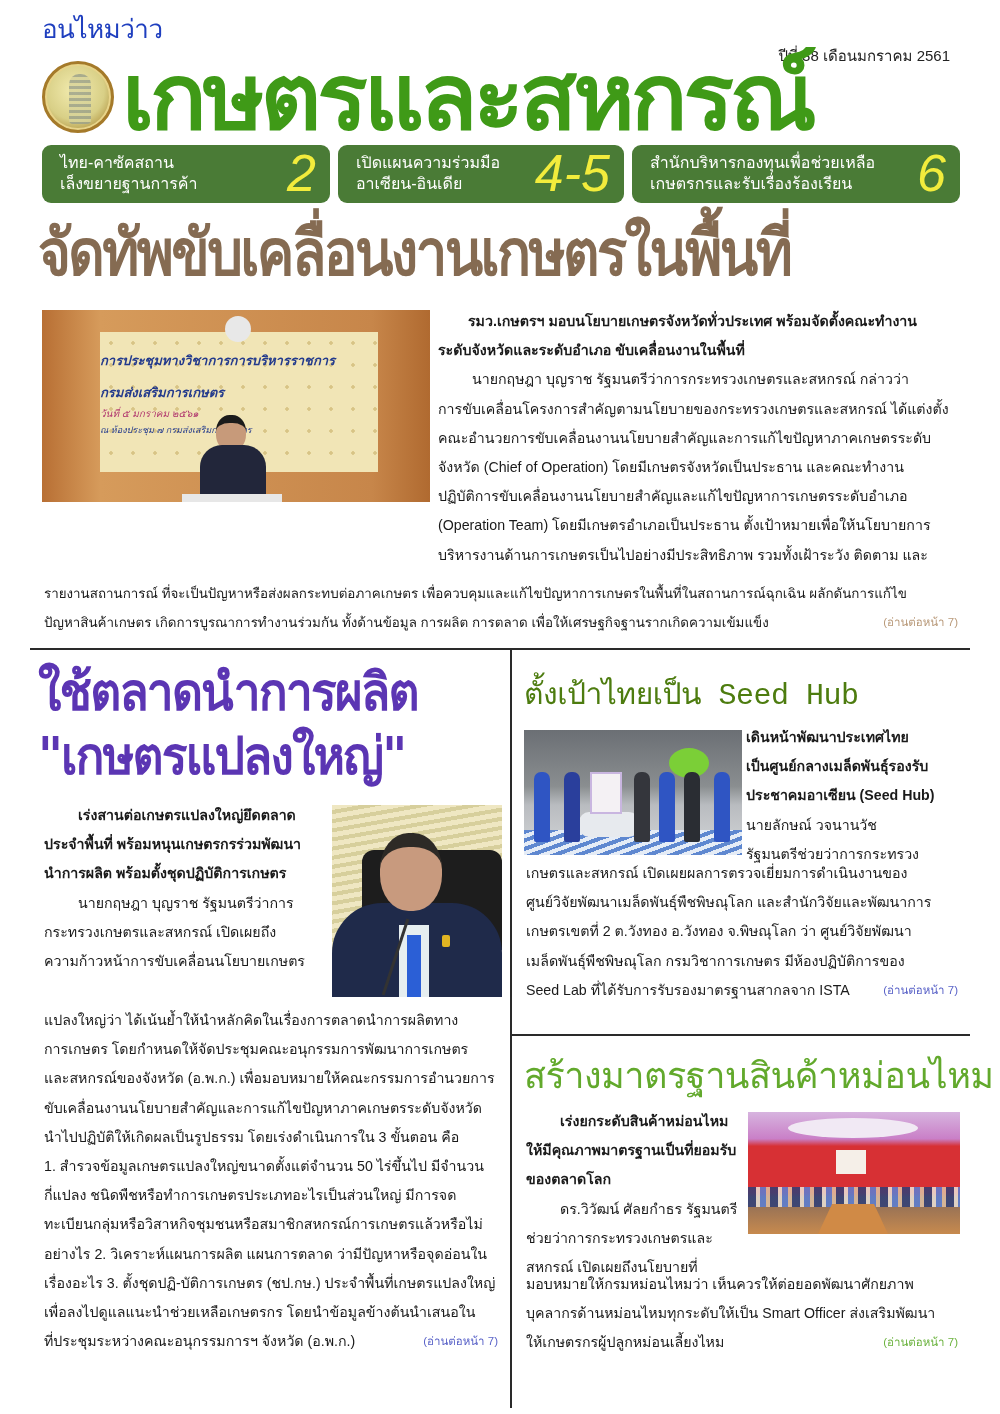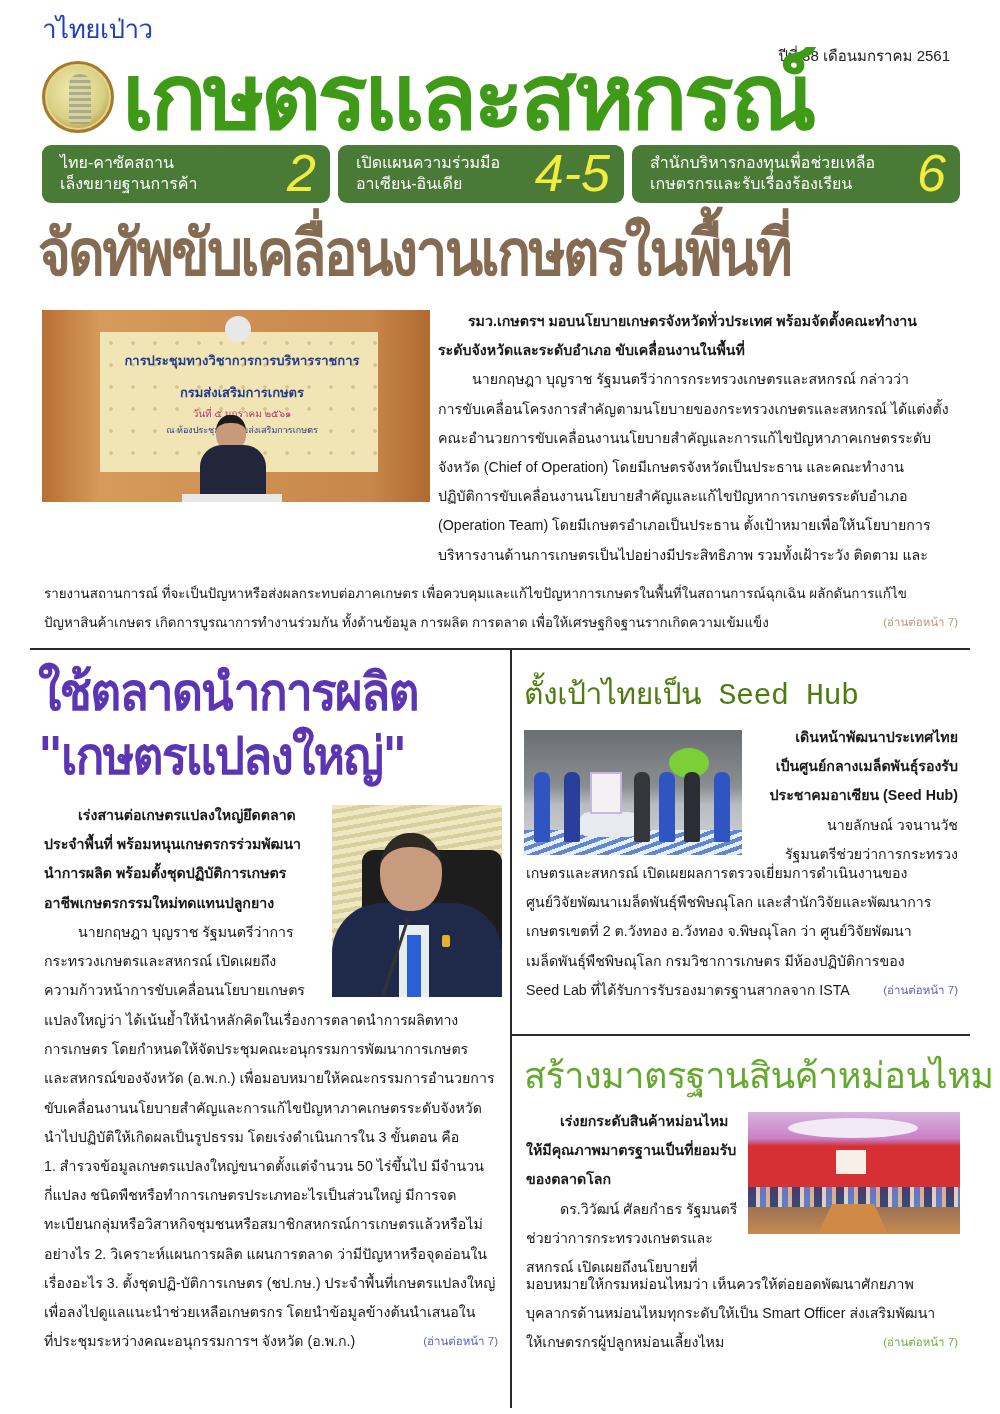--- a/index.html
+++ b/index.html
@@ -25,21 +25,21 @@
   
   .headline-main { position: absolute; left: 38px; top: 213px; font-size: 64px; line-height: 80px; font-weight: bold; color: #856b52;
     font-family: "DejaVu Sans", sans-serif; letter-spacing: -3px; white-space: nowrap; transform: scaleX(0.88); transform-origin: left; }
 
   
   .photo { position: absolute; overflow: hidden; }
   .photo-meeting { left: 42px; top: 310px; width: 388px; height: 192px; background: #c98a4a; }
   .photo-meeting .panel { position: absolute; left: 58px; top: 22px; width: 278px; height: 140px; background: #f1e5b6;
     background-image: radial-gradient(#d8c486 1.5px, transparent 2px); background-size: 22px 22px; }
   .photo-meeting .wall { position: absolute; inset: 0; background: linear-gradient(90deg, #b86f34, #d69b5b 15%, #c7864a 85%, #b06a30); }
-  .photo-meeting .banner-text { position: absolute; left: 70px; top: 40px; width: 260px; text-align: center; font-family: "Liberation Sans", sans-serif; }
+  .photo-meeting .banner-text { position: absolute; left: 58px; top: 40px; width: 260px; text-align: left; font-family: "Liberation Sans", sans-serif; font-style: italic; }
   .photo-meeting .b1 { font-size: 13px; font-weight: bold; color: #233a8c; }
   .photo-meeting .b2 { font-size: 13px; font-weight: bold; color: #233a8c; margin-top: 11px; }
   .photo-meeting .b3 { font-size: 10px; color: #b0356d; margin-top: 3px; }
   .photo-meeting .b4 { font-size: 9px; color: #233a8c; margin-top: 2px; }
   .photo-meeting .speaker { position: absolute; left: 158px; top: 135px; width: 66px; height: 57px; background: #22263a; border-radius: 22px 22px 0 0; }
   .photo-meeting .head { position: absolute; left: 174px; top: 105px; width: 30px; height: 36px; background: #c79a7a; border-radius: 45%; border-top: 8px solid #1b1b1b; }
   .photo-meeting .podium { position: absolute; left: 140px; top: 184px; width: 100px; height: 8px; background: #e7e7e7; }
   .photo-meeting .clock { position: absolute; left: 183px; top: 6px; width: 26px; height: 26px; border-radius: 50%; background: #e8e8e8; }
 
   
@@ -81,21 +81,21 @@
 
   .photo-room { left: 748px; top: 1112px; width: 212px; height: 122px; background: linear-gradient(180deg, #d7b4df 0%, #c97fc7 22%, #d73034 28%, #d73034 66%, #8a6b58 70%, #c78a4e 100%); }
   .photo-room .screen { position: absolute; left: 88px; top: 38px; width: 30px; height: 24px; background: #f5efe8; }
   .photo-room .ceiling { position: absolute; left: 40px; top: 6px; width: 130px; height: 20px; border-radius: 50%; background: #f1e9f4; }
   .photo-room .crowd { position: absolute; left: 0; top: 75px; width: 212px; height: 20px; background: repeating-linear-gradient(90deg, #2f3f78 0 8px, #ece3d7 8px 12px, #5a7fd6 12px 18px, #e0c0a2 18px 22px); opacity: .85; }
   .photo-room .table { position: absolute; left: 70px; top: 92px; width: 70px; height: 30px; background: #d08a46; clip-path: polygon(20% 0, 80% 0, 100% 100%, 0 100%); }
 </style>
 </head>
 <body>
 
-<div class="kicker">าไทยเป่าว</div>
+<div class="kicker">อนไหมว่าว</div>
 <div class="issue">ปีที่ 38 เดือนมกราคม 2561</div>
 <div class="seal">
     <div class="figure"></div>
   </div>
 <div class="masthead-title">เกษตรและสหกรณ์</div>
 
 <div class="index-box" style="left:42px;width:288px;">
   <div class="txt">
       <div>ไทย-คาซัคสถาน</div>
       <div>เล็งขยายฐานการค้า</div>
@@ -167,21 +167,20 @@
   <div class="tie"></div>
   <div class="face"></div>
   <div class="badge"></div>
   <div class="mic"></div>
 </div>
 
 <div class="body-text" style="left:42px;top:800px;width:284px;">
   <p class="bold indent">เร่งสานต่อเกษตรแปลงใหญ่ยึดตลาด</p>
   <p class="bold">ประจำพื้นที่ พร้อมหนุนเกษตรกรร่วมพัฒนา</p>
   <p class="bold">นำการผลิต พร้อมตั้งชุดปฏิบัติการเกษตร</p>
-  <p class="bold">อาชีพเกษตรกรรมใหม่ทดแทนปลูกยาง</p>
   <p class="indent">นายกฤษฎา บุญราช รัฐมนตรีว่าการ</p>
   <p>กระทรวงเกษตรและสหกรณ์ เปิดเผยถึง</p>
   <p>ความก้าวหน้าการขับเคลื่อนนโยบายเกษตร</p>
 </div>
 <div class="body-text" style="left:42px;top:1005px;width:458px;">
   <p>แปลงใหญ่ว่า ได้เน้นย้ำให้นำหลักคิดในเรื่องการตลาดนำการผลิตทาง</p>
   <p>การเกษตร โดยกำหนดให้จัดประชุมคณะอนุกรรมการพัฒนาการเกษตร</p>
   <p>และสหกรณ์ของจังหวัด (อ.พ.ก.) เพื่อมอบหมายให้คณะกรรมการอำนวยการ</p>
   <p>ขับเคลื่อนงานนโยบายสำคัญและการแก้ไขปัญหาภาคเกษตรระดับจังหวัด</p>
   <p>นำไปปฏิบัติให้เกิดผลเป็นรูปธรรม โดยเร่งดำเนินการใน 3 ขั้นตอน คือ</p>
@@ -202,21 +201,21 @@
   <div class="pile"></div>
   <div class="sack"></div>
   <div class="person" style="left:10px"></div>
   <div class="person" style="left:40px;background:#2a3f9c"></div>
   <div class="person" style="left:110px;background:#34363c"></div>
   <div class="person" style="left:135px"></div>
   <div class="person" style="left:160px;background:#2a2d33"></div>
   <div class="person" style="left:190px"></div>
 </div>
 
-<div class="body-text" style="left:744px;top:722px;width:216px;text-align:right;">
+<div class="body-text" style="left:744px;top:722px;width:216px;text-align:left;">
   <p class="bold">เดินหน้าพัฒนาประเทศไทย</p>
   <p class="bold">เป็นศูนย์กลางเมล็ดพันธุ์รองรับ</p>
   <p class="bold">ประชาคมอาเซียน (Seed Hub)</p>
   <p>นายลักษณ์ วจนานวัช</p>
   <p>รัฐมนตรีช่วยว่าการกระทรวง</p>
 </div>
 <div class="body-text" style="left:524px;top:858px;width:436px;">
   <p>เกษตรและสหกรณ์ เปิดเผยผลการตรวจเยี่ยมการดำเนินงานของ</p>
   <p>ศูนย์วิจัยพัฒนาเมล็ดพันธุ์พืชพิษณุโลก และสำนักวิจัยและพัฒนาการ</p>
   <p>เกษตรเขตที่ 2 ต.วังทอง อ.วังทอง จ.พิษณุโลก ว่า ศูนย์วิจัยพัฒนา</p>

